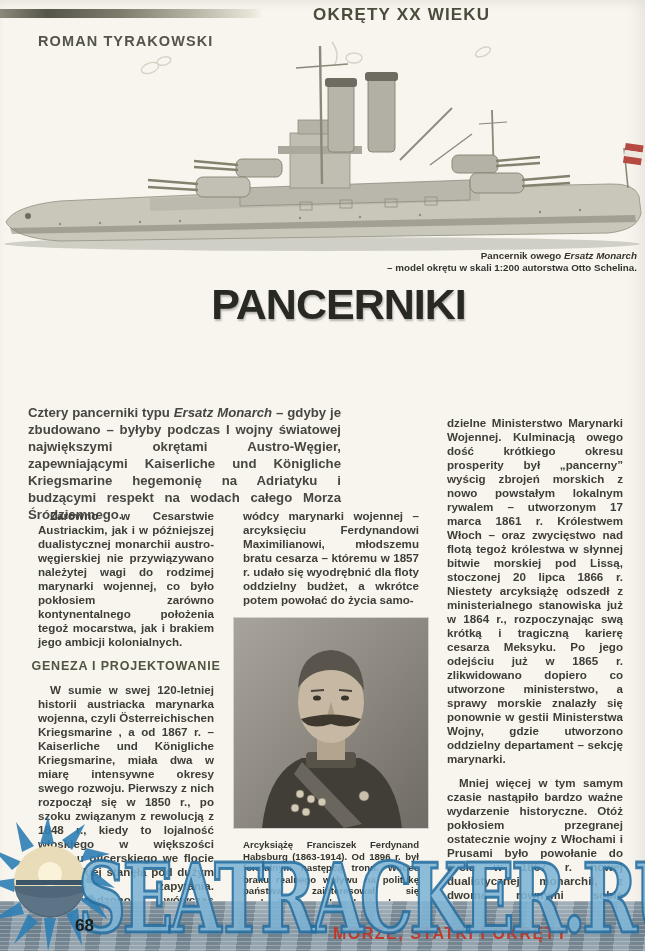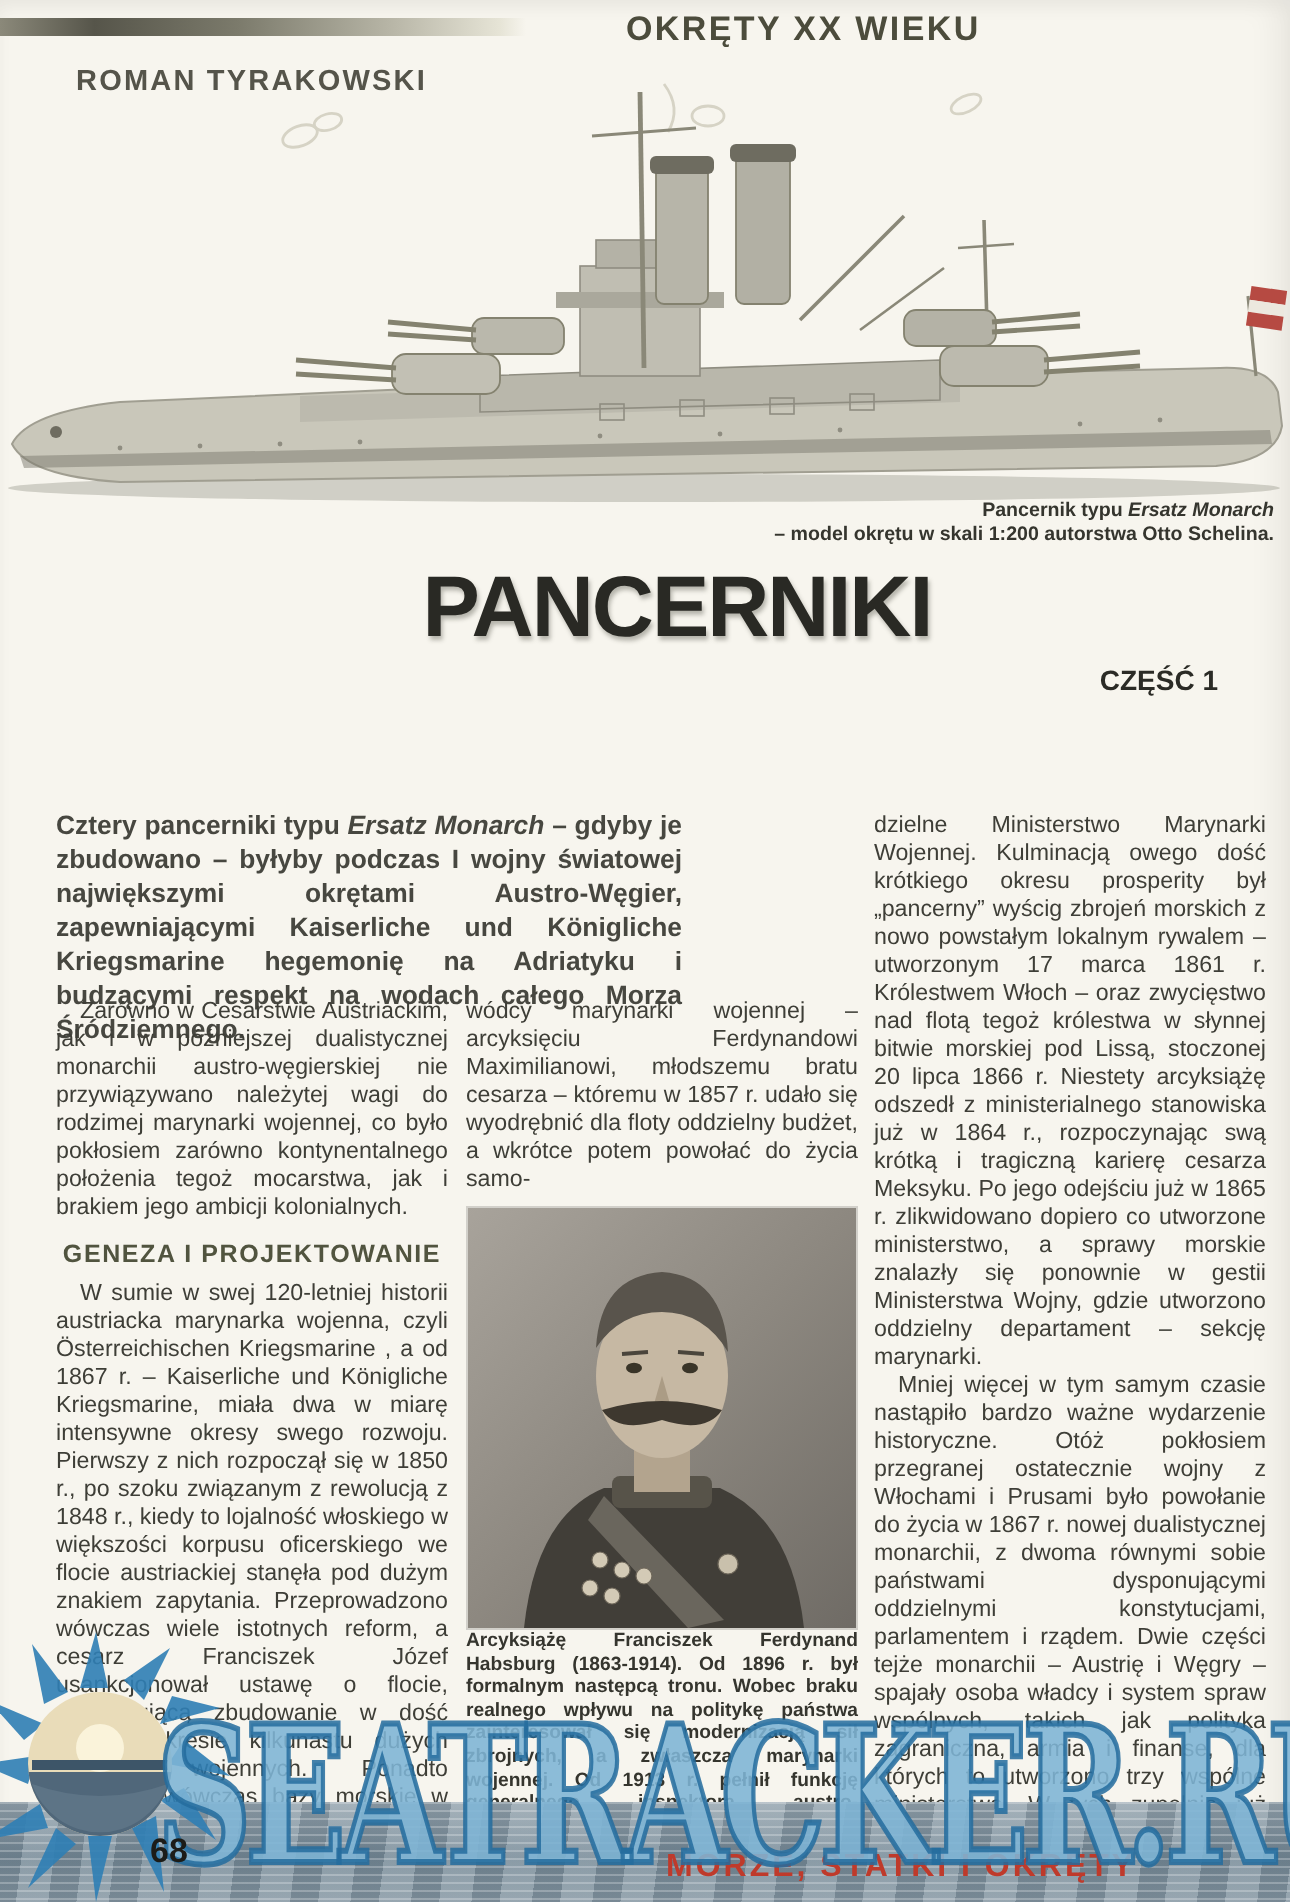--- a/index.html
+++ b/index.html
@@ -30,21 +30,21 @@
   .title-l2 .small{font-size:30px;}
   .title-l2 .large{font-size:45px;}
   .title-part{margin-top:6px;text-align:right;padding-right:22px;
     font-size:14px;font-weight:bold;color:#2b2b26;text-shadow:none;}
   
   .lead{position:absolute;left:28px;top:404px;width:313px;font-size:13.2px;line-height:17px;
     font-weight:bold;color:#474740;text-align:justify;}
   .lead .it{font-style:italic;}
   .col{position:absolute;width:196px;font-size:11.6px;line-height:14px;color:#3e3e37;
     text-align:justify;}
-  .col p{margin:0;}
+  .col p{margin:10px;font-weight:bold;}
   .col p.indent{text-indent:12px;}
   #col1{left:28px;top:499px;}
   #col2{left:233px;top:499px;}
   #col3{left:437px;top:406px;}
   .col-heading{margin:9px 0 6px 0;text-align:center;font-size:12.5px;font-weight:bold;
     letter-spacing:0.8px;color:#51543f;}
   
   .portrait{margin-top:6px;width:196px;height:212px;border:1px solid rgba(0,0,0,0.15);box-sizing:border-box;}
   .portrait-caption{margin-top:4px;font-size:9.6px;line-height:11.6px;font-weight:bold;
     color:#35352e;text-align:justify;}
@@ -148,27 +148,26 @@
         <line x1="624" y1="110" x2="628" y2="150" stroke="#8a8878" stroke-width="1.6"></line>
         <g transform="rotate(8 632 118)">
           <rect x="624" y="106" width="18" height="7" fill="#b64a42"></rect>
           <rect x="624" y="113" width="18" height="6" fill="#ece8de"></rect>
           <rect x="624" y="119" width="18" height="7" fill="#b64a42"></rect>
         </g>
       </g>
     </svg>
   </div>
   <div class="ship-caption">
-    <span>Pancernik typu </span><span class="it">Ersatz Monarch</span><br>
+    <span>Pancernik owego </span><span class="it">Ersatz Monarch</span><br>
     <span>– model okrętu w skali 1:200 autorstwa Otto Schelina.</span>
   </div>
 
   <div class="title-block">
     <div class="title-l1">PANCERNIKI</div>
-    <div class="title-part">CZĘŚĆ 1</div>
   </div>
 
   <div class="lead">
     <span>Cztery pancerniki typu </span><span class="it">Ersatz Monarch</span><span> – gdyby je zbudowano – byłyby podczas I wojny światowej największymi okrętami Austro-Węgier, zapewniającymi Kaiserliche und Königliche Kriegsmarine hegemonię na Adriatyku i budzącymi respekt na wodach całego Morza Śródziemnego.</span>
   </div>
 
   <div class="col" id="col1">
     <p class="indent">Zarówno w Cesarstwie Austriackim, jak i w późniejszej dualistycznej monarchii austro-węgierskiej nie przywiązywano należytej wagi do rodzimej marynarki wojennej, co było pokłosiem zarówno kontynentalnego położenia tegoż mocarstwa, jak i brakiem jego ambicji kolonialnych.</p>
     <div class="col-heading">GENEZA I PROJEKTOWANIE</div>
     <p class="indent">W sumie w swej 120-letniej historii austriacka marynarka wojenna, czyli Österreichischen Kriegsmarine , a od 1867 r. – Kaiserliche und Königliche Kriegsmarine, miała dwa w miarę intensywne okresy swego rozwoju. Pierwszy z nich rozpoczął się w 1850 r., po szoku związanym z rewolucją z 1848 r., kiedy to lojalność włoskiego w większości korpusu oficerskiego we flocie austriackiej stanęła pod dużym znakiem zapytania. Przeprowadzono wówczas wiele istotnych reform, a cesarz Franciszek Józef usankcjonował ustawę o flocie, przewidującą zbudowanie w dość krótkim okresie kilkunastu dużych okrętów wojennych. Ponadto założono wówczas bazy morskie w Trieście i Poli. Dalsza rozbudowa floty stała się jeszcze bardziej intensywna dzięki kolejnemu do-</p>

